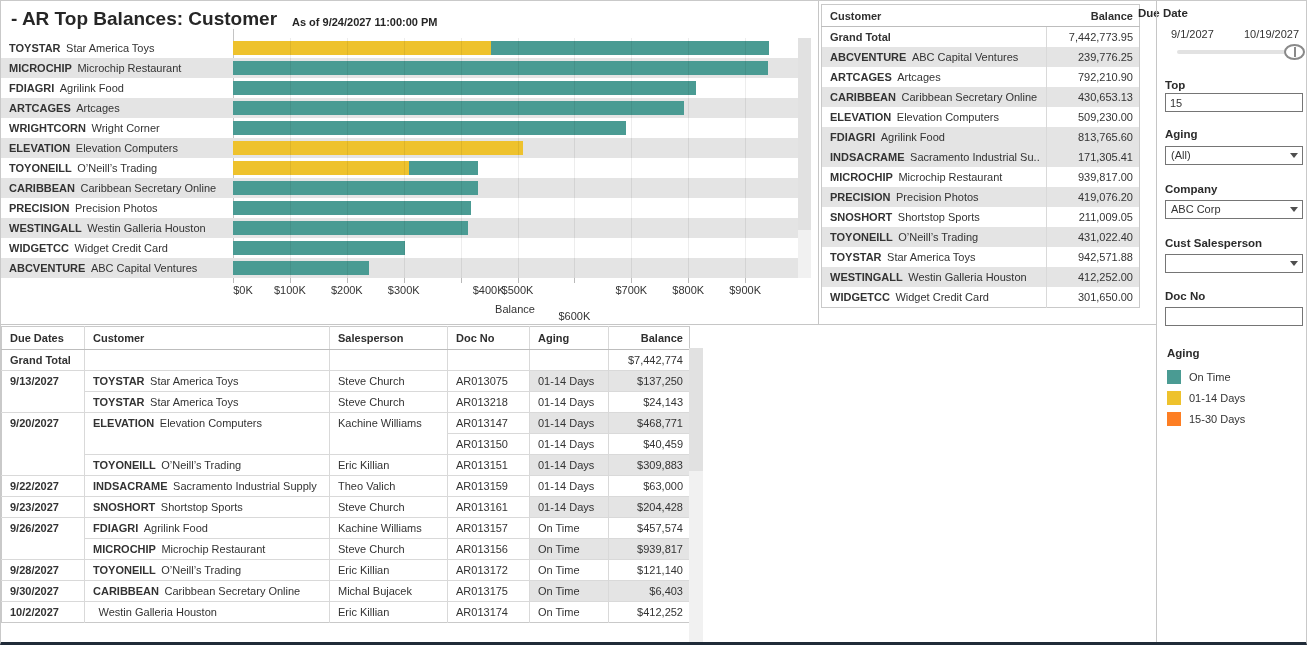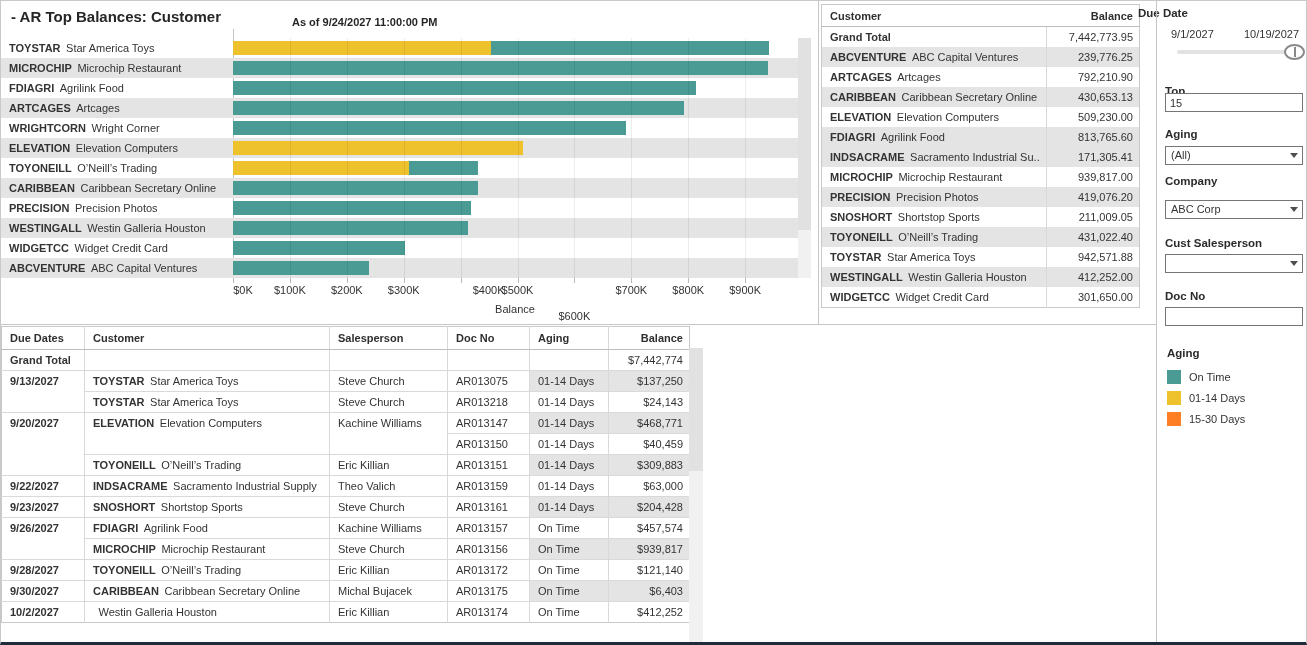--- a/index.html
+++ b/index.html
@@ -5,21 +5,21 @@
   html,body{margin:0;padding:0;background:#fff;}
   .page{
     position:relative; width:1307px; height:645px; background:#fff;
     font-family:"Liberation Sans",sans-serif; color:#333; overflow:hidden;
     box-sizing:border-box; border:1px solid #c9c9c9; border-bottom:3px solid #202b38;
   }
   
   .vdiv{position:absolute; width:1px; background:#c6c6c6;}
   .hdiv{position:absolute; height:1px; background:#c6c6c6;}
   
-  .title{position:absolute; left:10px; top:7px; font-size:15px; font-weight:bold; color:#262626; white-space:nowrap;}
+  .title{position:absolute; left:10px; top:7px; font-size:19px; font-weight:bold; color:#262626; white-space:nowrap;}
   .asof{position:absolute; left:291px; top:15px; font-size:11px; font-weight:bold; color:#262626; white-space:nowrap;}
   .axis-zero-line{position:absolute; left:232px; top:28px; width:1px; height:249px; background:#c4c4c4;}
   .chart-rows{position:absolute; left:0; top:37px; width:797px;}
   .crow{display:flex; height:20px;}
   .crow.banded{background:#e4e4e4;}
   .crow-label{width:232px; box-sizing:border-box; padding-left:8px; font-size:11px; line-height:20px; white-space:nowrap; overflow:hidden; color:#333;}
   .crow-label b{font-weight:bold;}
   .crow-bars{position:relative; width:565px; height:20px;}
   .bar-seg{position:absolute; top:3px; height:14px;}
   .grid{position:absolute; left:232px; top:37px; width:565px; height:240px; pointer-events:none;}
@@ -397,28 +397,28 @@
   </div>
 
   <div class="flabel" style="left:1137px; top:6px;">Due Date</div>
   <div class="fdate" style="left:1170px; top:27px;">9/1/2027</div>
   <div class="fdate" style="left:1243px; top:27px;">10/19/2027</div>
   <div class="slider-track"></div>
   <div class="slider-handle">
       <div class="bar"></div>
     </div>
 
-  <div class="flabel" style="left:1164px; top:84px;">Top</div>
+  <div class="flabel" style="left:1164px; top:78px;">Top</div>
   <input class="fbox" style="top: 92px;" value="15">
 
   <div class="flabel" style="left:1164px; top:127px;">Aging</div>
   <div class="fbox" style="top:145px;">(All)</div>
   <div class="caret" style="top:152px;"></div>
 
-  <div class="flabel" style="left:1164px; top:174px;">Company</div>
+  <div class="flabel" style="left:1164px; top:182px;">Company</div>
   <div class="fbox" style="top:199px;">ABC Corp</div>
   <div class="caret" style="top:206px;"></div>
 
   <div class="flabel" style="left:1164px; top:236px;">Cust Salesperson</div>
   <div class="fbox" style="top:253px;"></div>
   <div class="caret" style="top:260px;"></div>
 
   <div class="flabel" style="left:1164px; top:289px;">Doc No</div>
   <input class="fbox" style="top: 306px;">
 

